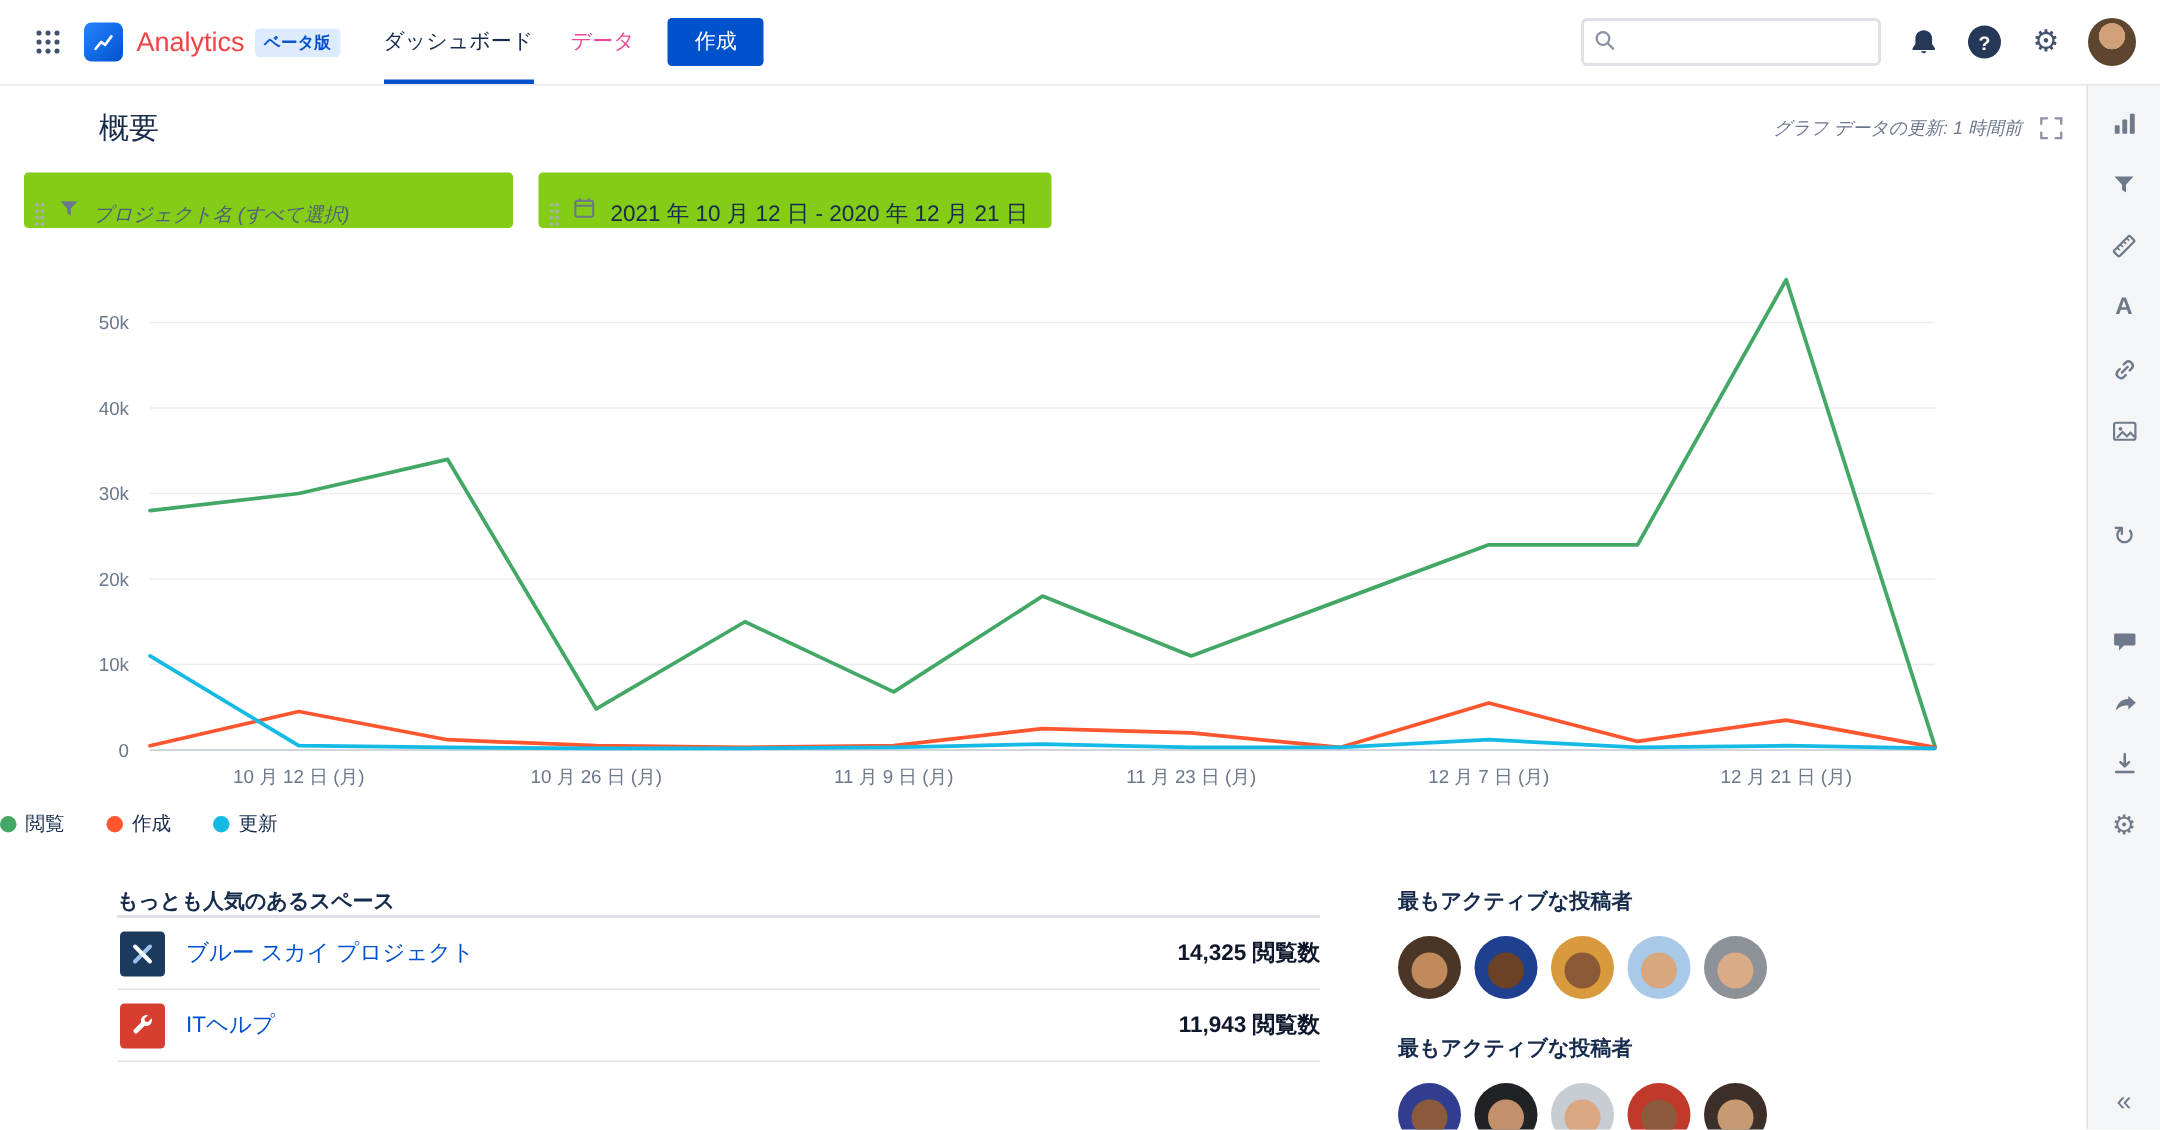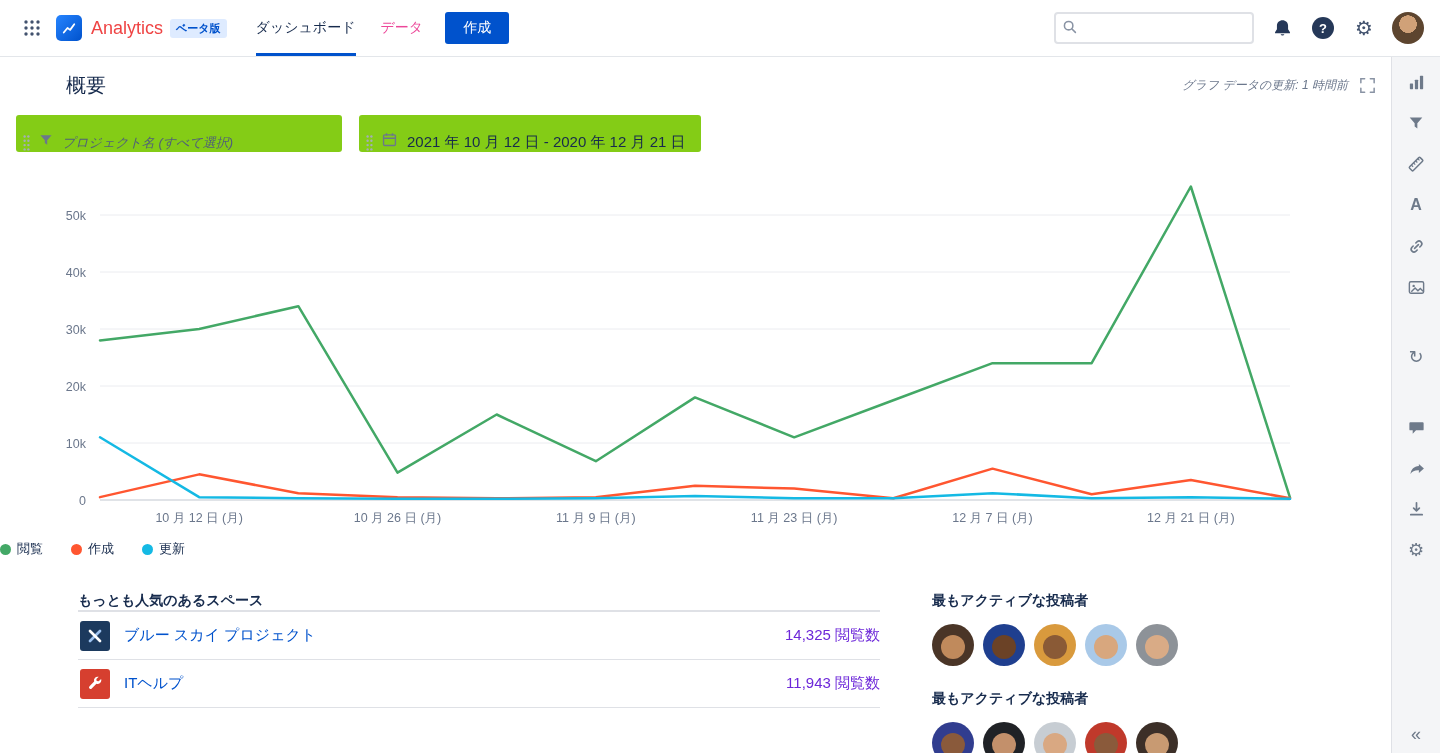--- a/index.html
+++ b/index.html
@@ -67,21 +67,21 @@
 
   
   .bottom { display:flex; margin:34px 0 0 78px; gap:52px; }
   .spaces { width:802px; }
   .section-title { font-size:14px; color:#172B4D; }
   .spaces .section-title { padding-bottom:0; border-bottom:2px solid #DFE1E6; }
   .space-row { display:flex; align-items:center; height:48px; border-bottom:1px solid #DFE1E6; }
   .space-icon { width:30px; height:30px; border-radius:3px; margin:0 14px 0 2px;
     display:flex; align-items:center; justify-content:center; flex:0 0 auto; }
   .space-link { font-size:15px; color:#0052CC; text-decoration:none; cursor:pointer; }
-  .space-views { margin-left:auto; font-size:15px; color:#6d28d9; }
+  .space-views { margin-left:auto; font-size:15px; color:#0f172a;font-weight:bold; }
 
   .people { width:330px; }
   .avatar-row { display:flex; gap:9px; margin:14px 0 24px; }
   .avatar { width:42px; height:42px; border-radius:50%; position:relative; overflow:hidden;
     flex:0 0 auto; cursor:pointer; }
   .avatar .face { position:absolute; width:58%; height:58%; left:21%; top:26%; border-radius:50%; }
 
   
   .sidebar { width:49px; background:#F4F5F7; border-left:1px solid #DFE1E6; position:relative;
     display:flex; flex-direction:column; align-items:center; padding-top:12px; }

